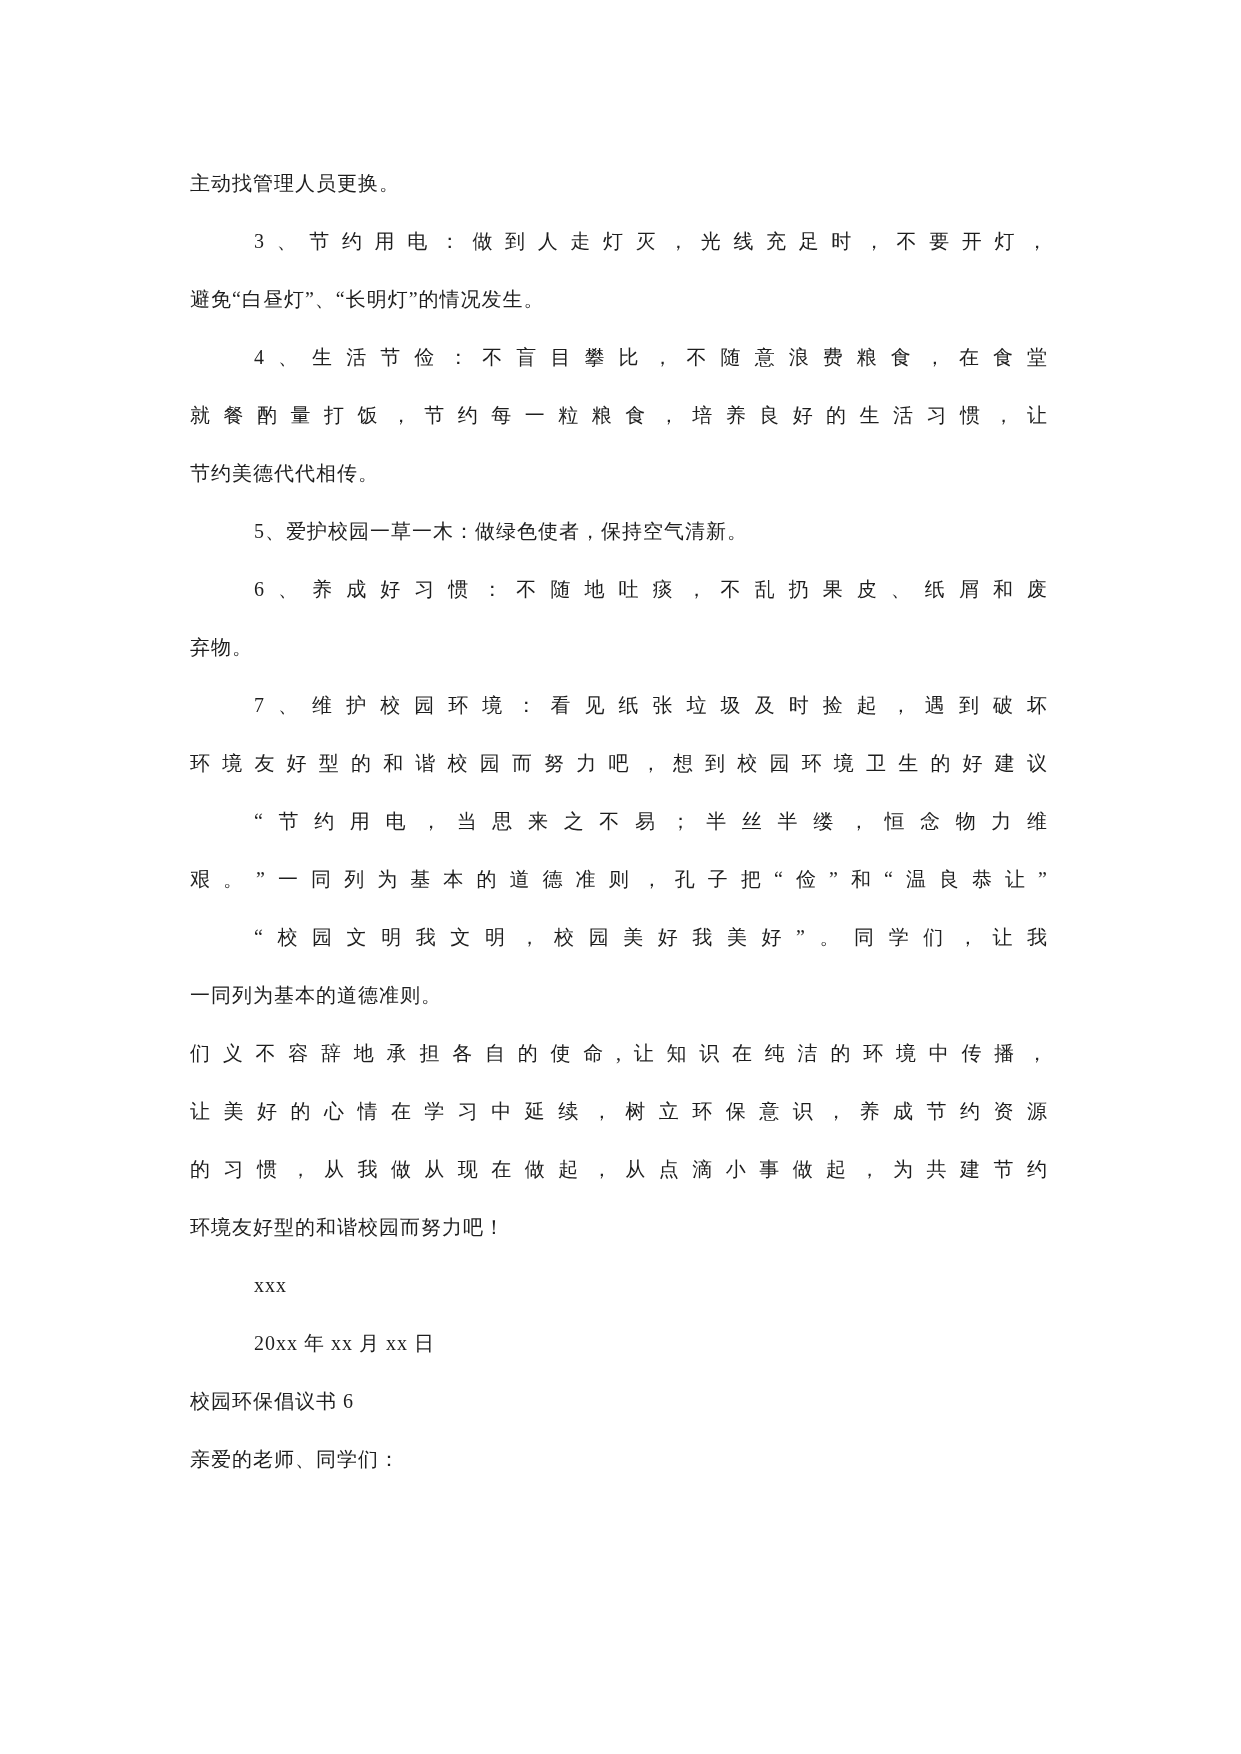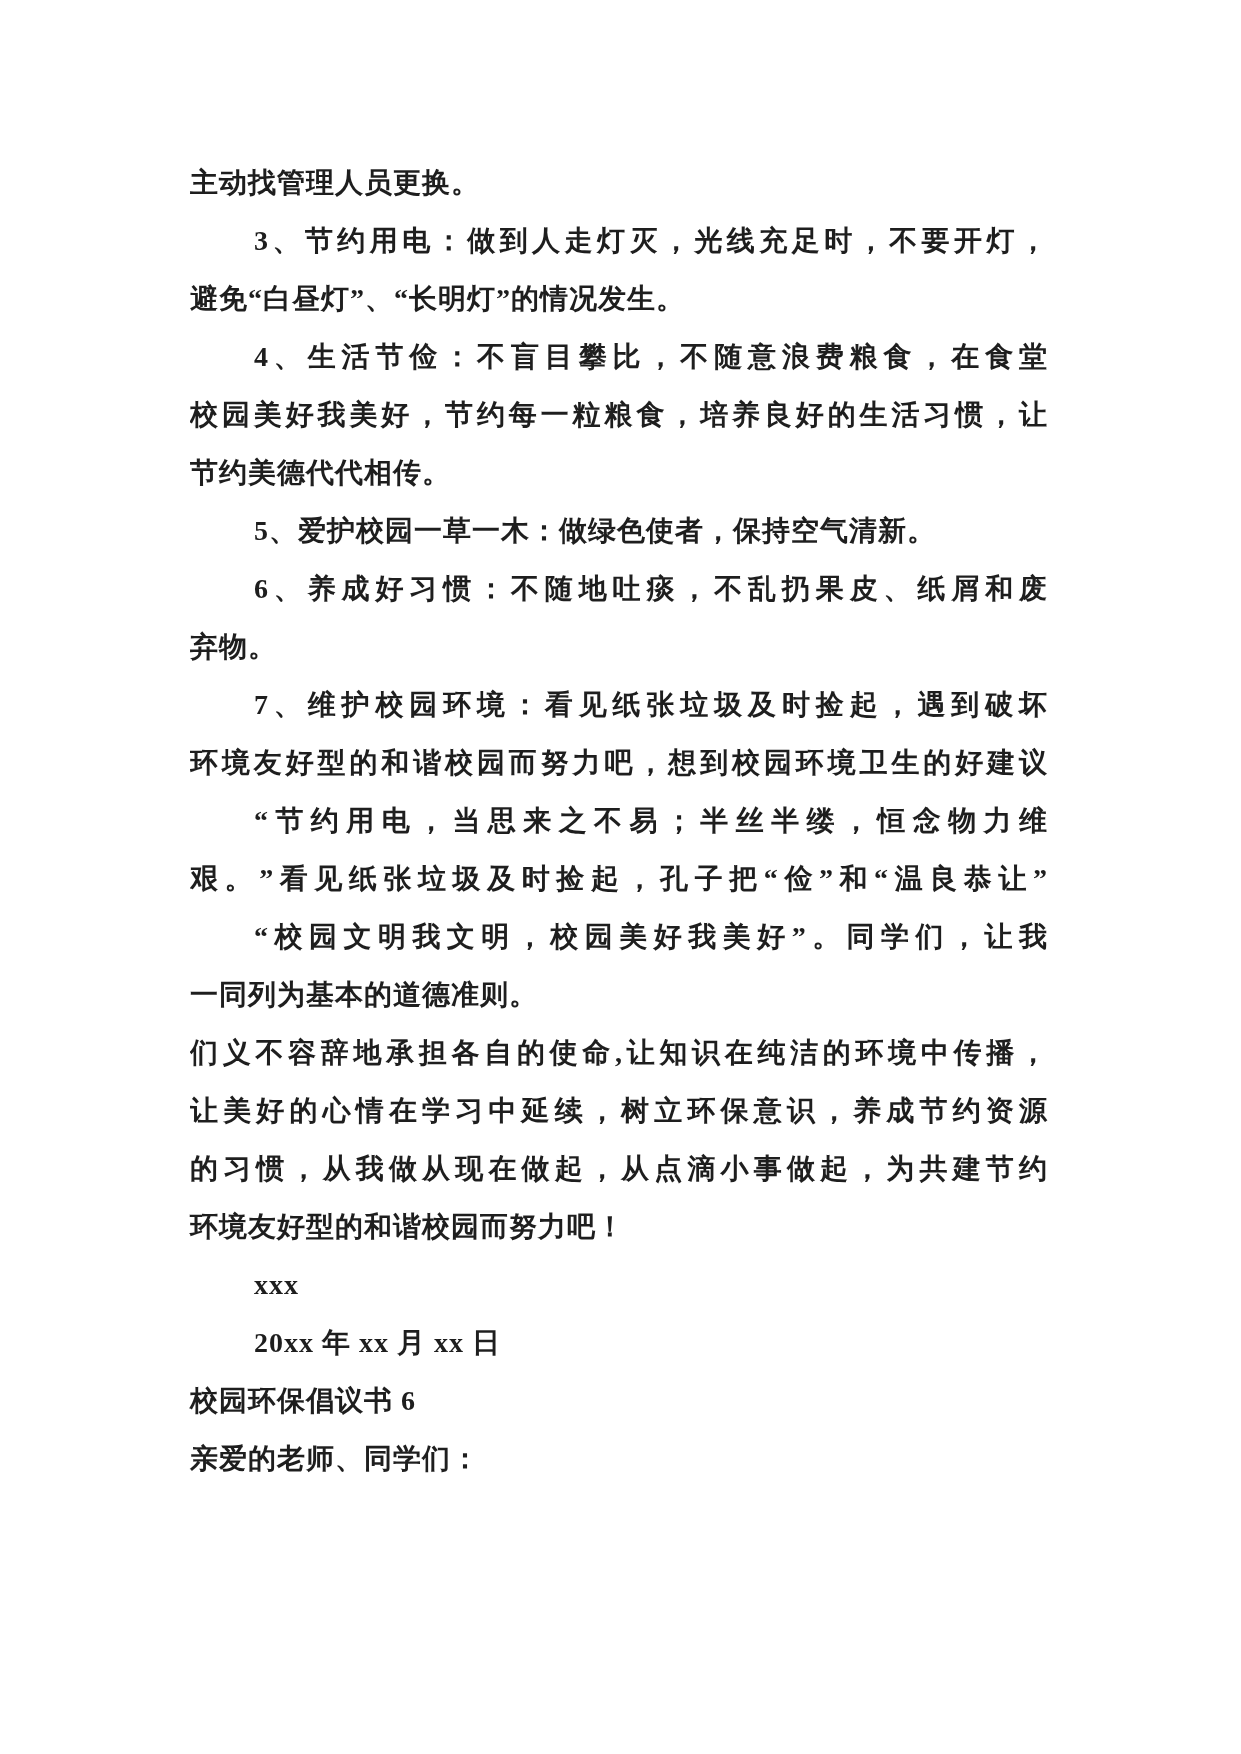--- a/index.html
+++ b/index.html
@@ -21,54 +21,54 @@
     top: 154px;
     width: 858px;
     box-sizing: border-box;
     color: #1e1e1e;
   }
   .line {
     box-sizing: border-box;
     width: 858px;
     height: 58px;
     line-height: 58px;
-    font-size: 28px;
+    font-size: 20px;
     letter-spacing: 1px;
     white-space: nowrap;
     text-align: left;
-    font-weight: 700;
+    font-weight: 400;
   }
   .line.indent {
     padding-left: 64px;
   }
   .line.fill {
     white-space: normal;
     text-align: justify;
     text-align-last: justify;
     overflow: hidden;
   }
 </style>
 </head>
 <body>
 
 <div class="page">
   <div class="doc-body">
       <div class="line">主动找管理人员更换。</div>
       <div class="line indent fill">3、节约用电：做到人走灯灭，光线充足时，不要开灯，</div>
       <div class="line">避免“白昼灯”、“长明灯”的情况发生。</div>
       <div class="line indent fill">4、生活节俭：不盲目攀比，不随意浪费粮食，在食堂</div>
-      <div class="line fill">校园美好我美好，节约每一粒粮食，培养良好的生活习惯，让</div>
+      <div class="line fill">就餐酌量打饭，节约每一粒粮食，培养良好的生活习惯，让</div>
       <div class="line">节约美德代代相传。</div>
       <div class="line indent">5、爱护校园一草一木：做绿色使者，保持空气清新。</div>
       <div class="line indent fill">6、养成好习惯：不随地吐痰，不乱扔果皮、纸屑和废</div>
       <div class="line">弃物。</div>
       <div class="line indent fill">7、维护校园环境：看见纸张垃圾及时捡起，遇到破坏</div>
       <div class="line fill">环境友好型的和谐校园而努力吧，想到校园环境卫生的好建议</div>
       <div class="line indent fill">“节约用电，当思来之不易；半丝半缕，恒念物力维</div>
-      <div class="line fill">艰。”看见纸张垃圾及时捡起，孔子把“俭”和“温良恭让”</div>
+      <div class="line fill">艰。”一同列为基本的道德准则，孔子把“俭”和“温良恭让”</div>
       <div class="line indent fill">“校园文明我文明，校园美好我美好”。同学们，让我</div>
       <div class="line">一同列为基本的道德准则。</div>
       <div class="line fill">们义不容辞地承担各自的使命,让知识在纯洁的环境中传播，</div>
       <div class="line fill">让美好的心情在学习中延续，树立环保意识，养成节约资源</div>
       <div class="line fill">的习惯，从我做从现在做起，从点滴小事做起，为共建节约</div>
       <div class="line">环境友好型的和谐校园而努力吧！</div>
       <div class="line indent">xxx</div>
       <div class="line indent">20xx 年 xx 月 xx 日</div>
       <div class="line">校园环保倡议书 6</div>
       <div class="line">亲爱的老师、同学们：</div>

